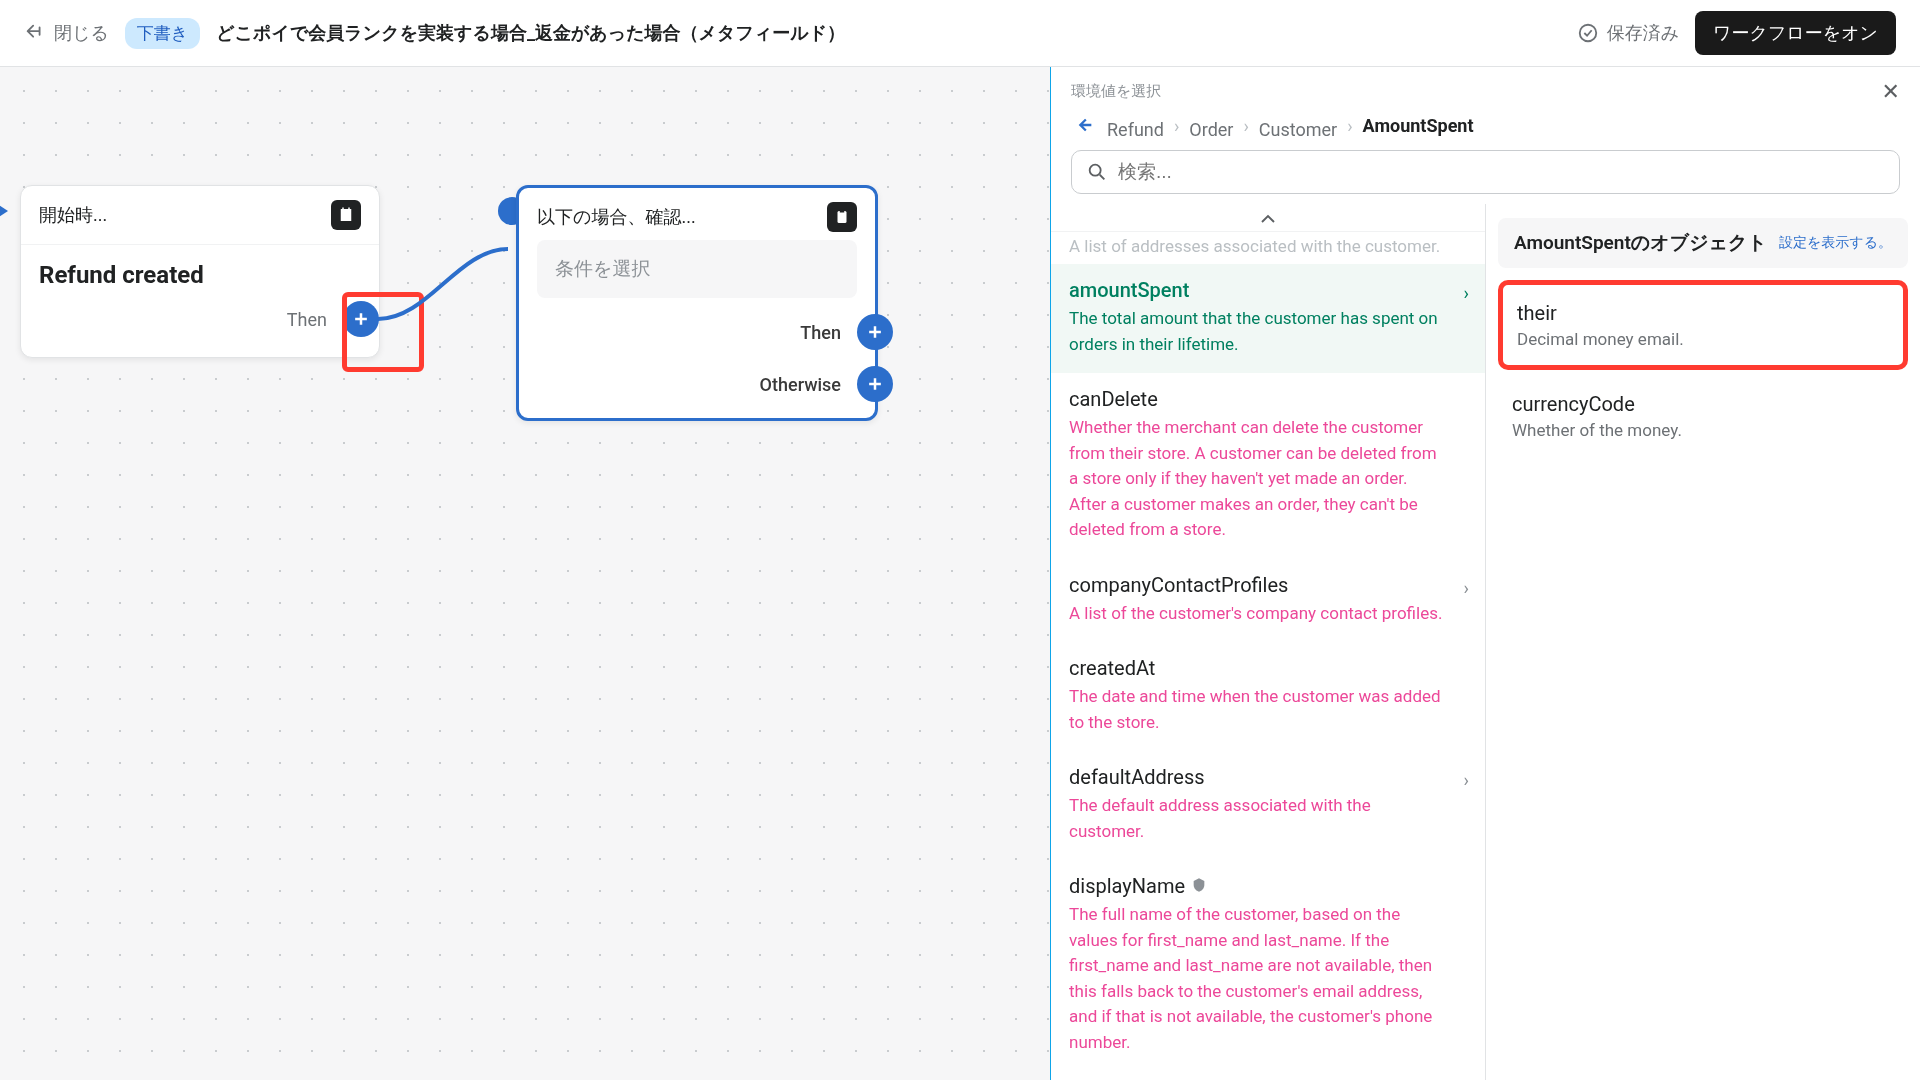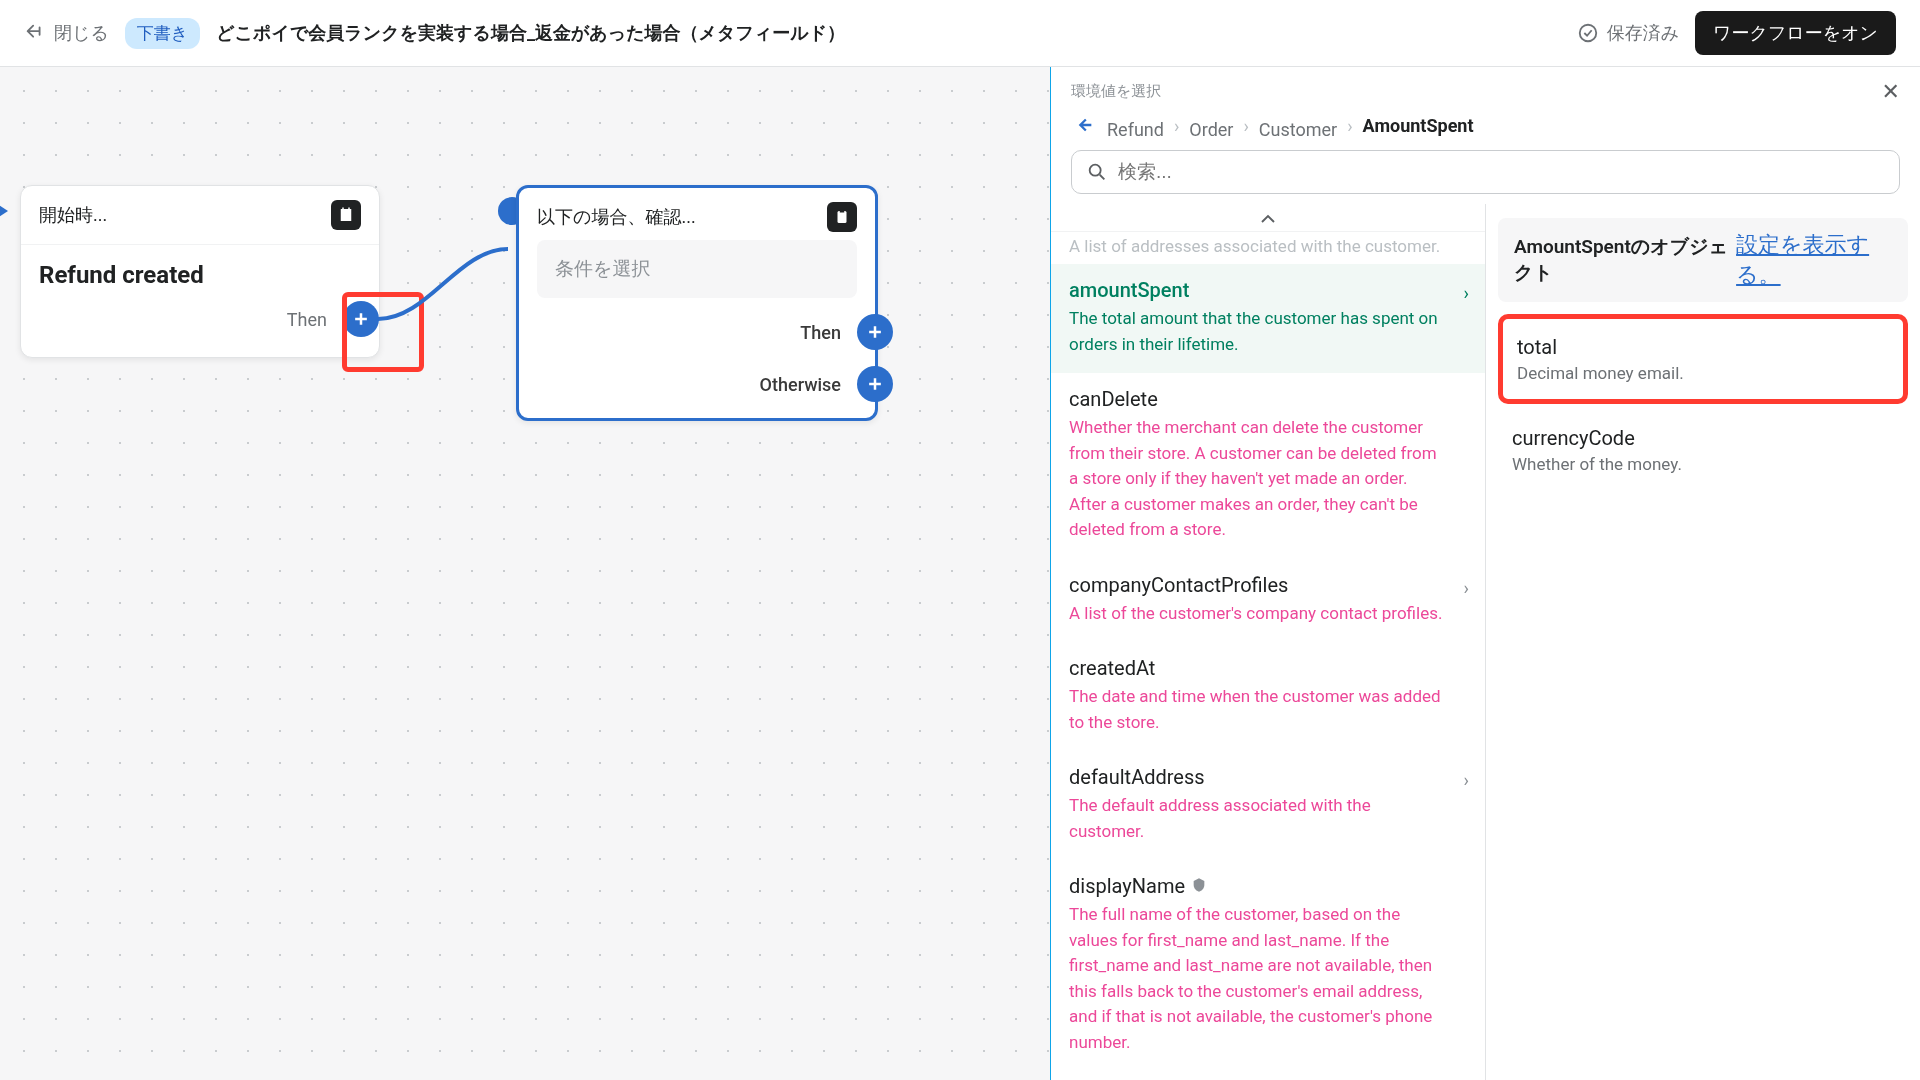--- a/index.html
+++ b/index.html
@@ -190,21 +190,21 @@
     display:inline-block; color:#8c9196;
   }
 
   
   .rc-header {
     display: flex; align-items: center; justify-content: space-between;
     background: #f6f6f7; border-radius: 8px;
     padding: 12px 16px; margin-bottom: 12px;
   }
   .rc-title { font-size: 19px; font-weight: 600; }
-  .rc-link { color: #2c6ecb; text-decoration: underline; cursor: pointer; font-size: 22px;}
+  .rc-link { color: #2c6ecb; cursor: pointer; font-size: 14px;}
   .rc-item {
     padding: 16px 14px; border-radius: 10px; margin-bottom: 6px; cursor: pointer;
   }
   .rc-item.highlighted {
     border: 5px solid #ff3b30;
   }
   .rc-name { font-size: 20px; }
   .rc-desc { font-size: 17px; color: #6d7175; margin-top: 4px;}
 </style>
 </head>
@@ -376,21 +376,21 @@
           </div>
       </div>
 
       <div class="col-right">
         <div class="rc-header">
           <span class="rc-title">AmountSpentのオブジェクト</span>
           <span class="rc-link">設定を表示する。</span>
         </div>
         <div id="right-items">
             <div class="rc-item highlighted">
-              <div class="rc-name">total</div>
+              <div class="rc-name">their</div>
               <div class="rc-desc">Decimal money email.</div>
             </div>
             <div class="rc-item">
               <div class="rc-name">currencyCode</div>
               <div class="rc-desc">Whether of the money.</div>
             </div>
           </div>
       </div>
     </div>
   </div>

